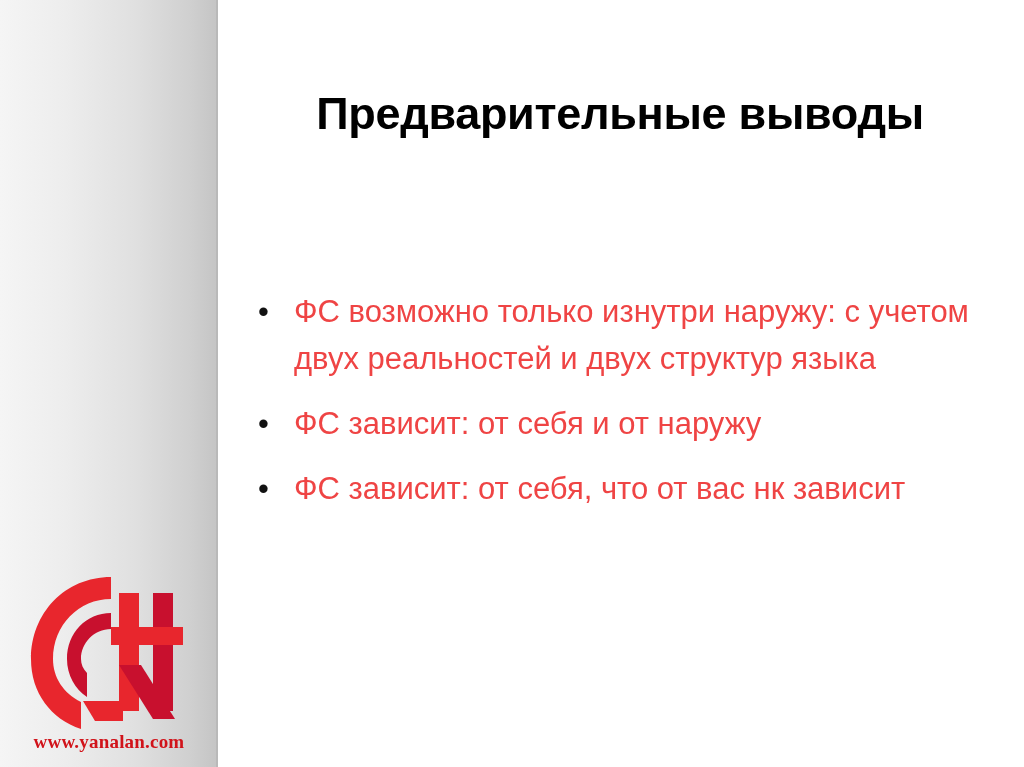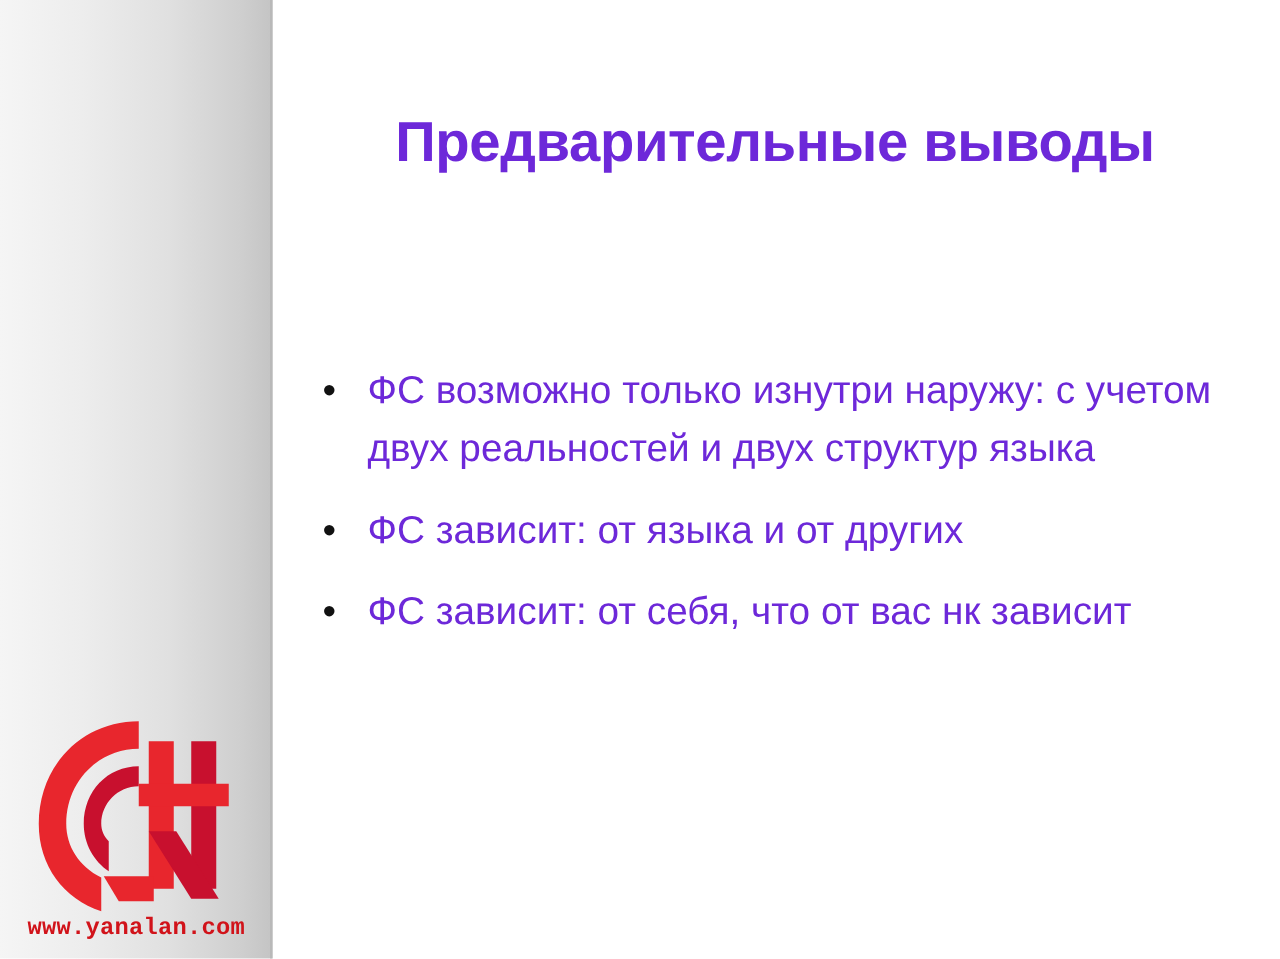--- a/index.html
+++ b/index.html
@@ -44,38 +44,38 @@
     width: 186px;
     text-align: center;
   }
   .logo-mark {
     width: 172px;
     height: 168px;
     margin: 0 auto;
     display: block;
   }
   .logo-url {
-    font-family: Liberation Mono, monospace;
+    font-family: Liberation Serif, serif;
     font-size: 19px;
     font-weight: bold;
     color: #d1131a;
     letter-spacing: 0.2px;
     margin-top: -6px;
   }
 
   
   .title {
     position: absolute;
     left: 250px;
     top: 84px;
     width: 740px;
     text-align: center;
     font-size: 45px;
     font-weight: bold;
-    color: #6d28d9;
+    color: #000000;
     line-height: 1.32;
     letter-spacing: -0.3px;
   }
 
   
   .body-list {
     position: absolute;
     left: 248px;
     top: 288px;
     width: 762px;
@@ -95,21 +95,21 @@
     line-height: 1.52;
     color: #111111;
     text-align: left;
     padding-left: 10px;
     box-sizing: border-box;
   }
   .bullet-text {
     flex: 1 1 auto;
     font-size: 31px;
     line-height: 1.52;
-    color: #6d28d9;
+    color: #ef4444;
   }
 </style>
 </head>
 <body>
 
 <div class="slide">
 
   <div class="sidebar"></div>
   <div class="sidebar-edge"></div>
 
@@ -134,21 +134,21 @@
 
   <div class="title">Предварительные выводы</div>
 
   <ul class="body-list">
     <li class="bullet-row">
       <span class="bullet-dot">•</span>
       <span class="bullet-text">ФС возможно только изнутри наружу: с учетом двух реальностей и двух структур языка</span>
     </li>
     <li class="bullet-row">
       <span class="bullet-dot">•</span>
-      <span class="bullet-text">ФС зависит: от языка и от других</span>
+      <span class="bullet-text">ФС зависит: от себя и от наружу</span>
     </li>
     <li class="bullet-row">
       <span class="bullet-dot">•</span>
       <span class="bullet-text">ФС зависит: от себя, что от вас нк зависит</span>
     </li>
   </ul>
 
 </div>
 
 </body></html>

